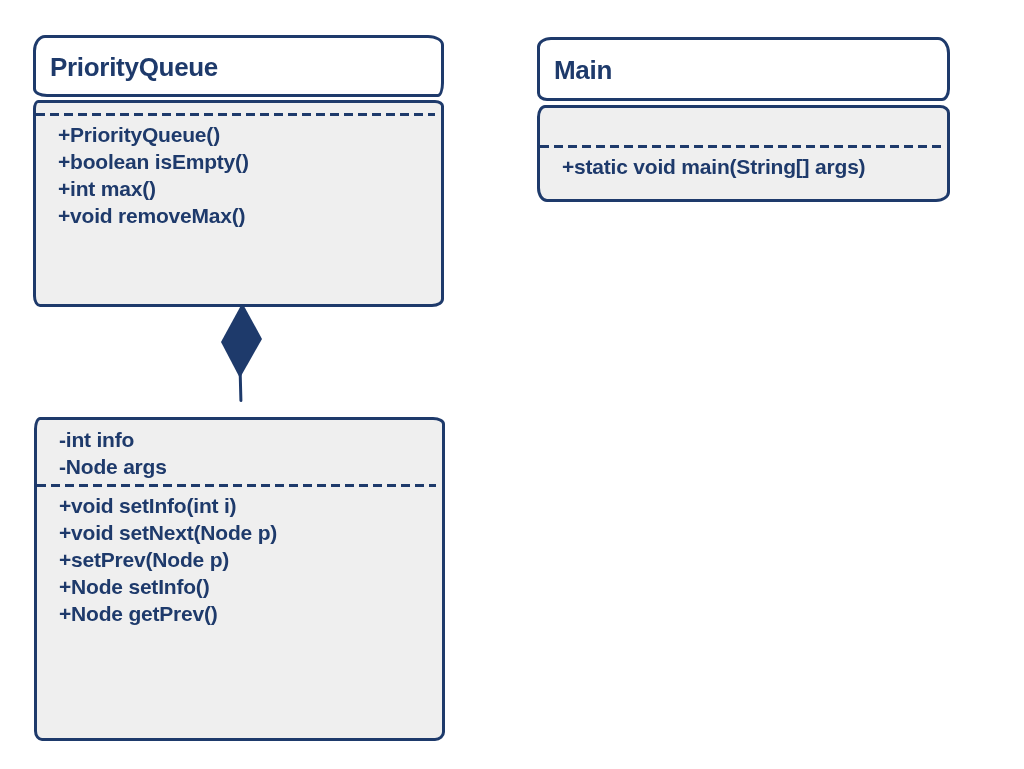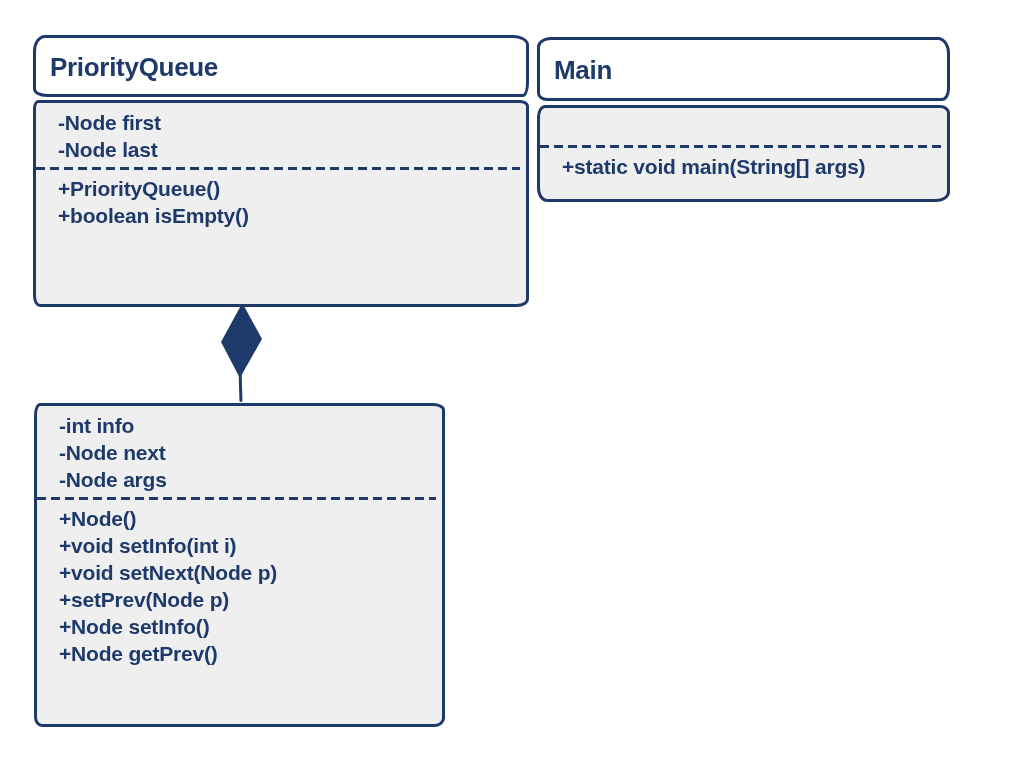--- a/index.html
+++ b/index.html
@@ -53,32 +53,32 @@
     letter-spacing: -0.2px;
     white-space: nowrap;
   }
   .dash {
     height: 3px;
     margin: 4px 0 5px 0;
     background-image: repeating-linear-gradient(90deg, var(--navy) 0 9px, transparent 9px 14px);
   }
 
   
-  .pq-box   { left: 33px;  top: 35px;  width: 496px; }
+  .pq-box   { left: 33px;  top: 35px;  width: 411px; }
   .pq-box .title  { height: 62px; }
   .pq-box .body   { height: 207px; margin-top: 3px; border-radius: 5px 9px 12px 7px / 9px 6px 8px 11px; }
 
   .main-box { left: 537px; top: 37px;  width: 413px; }
   .main-box .title { height: 64px; border-radius: 14px 12px 8px 10px / 10px 16px 12px 8px; text-align: center; }
   .main-box .body  { height: 97px; margin-top: 4px; padding-top: 5px; border-radius: 8px 10px 14px 10px / 12px 8px 10px 14px; }
   .main-box .attrs { height: 28px; }
 
   .node-box { left: 34px;  top: 400px; width: 411px; }
   .node-box .title { height: 64px; border-radius: 10px 15px 7px 12px / 15px 9px 13px 7px; }
-  .node-box .body  { height: 324px; margin-top: 3px; border-radius: 6px 12px 10px 8px / 12px 7px 9px 10px; }
+  .node-box .body  { height: 324px; margin-top: 17px; border-radius: 6px 12px 10px 8px / 12px 7px 9px 10px; }
 
   
   .conn-line {
     position: absolute;
     left: 239px;
     top: 368px;
     width: 3px;
     height: 34px;
     background: var(--navy);
     border-radius: 2px;
@@ -97,28 +97,26 @@
 </head>
 <body>
 
 <div class="canvas">
 
   <section class="uml-class pq-box">
     <header class="title">
       <span>PriorityQueue</span>
     </header>
     <div class="body">
-      <div class="attrs">
-        <div class="member">-Node first</div>
-        <div class="member">-Node last</div>
-      </div>
       <div class="dash"></div>
       <div class="methods">
         <div class="member">+PriorityQueue()</div>
         <div class="member">+boolean isEmpty()</div>
+        <div class="member">+int max()</div>
+        <div class="member">+void removeMax()</div>
       </div>
     </div>
   </section>
 
   <section class="uml-class main-box">
     <header class="title">
       <span>Main</span>
     </header>
     <div class="body">
       <div class="attrs"></div>
@@ -126,26 +124,24 @@
       <div class="methods">
         <div class="member">+static void main(String[] args)</div>
       </div>
     </div>
   </section>
 
   <section class="uml-class node-box">
     <div class="body">
       <div class="attrs">
         <div class="member">-int info</div>
-        <div class="member">-Node next</div>
         <div class="member">-Node args</div>
       </div>
       <div class="dash"></div>
       <div class="methods">
-        <div class="member">+Node()</div>
         <div class="member">+void setInfo(int i)</div>
         <div class="member">+void setNext(Node p)</div>
         <div class="member">+setPrev(Node p)</div>
         <div class="member">+Node setInfo()</div>
         <div class="member">+Node getPrev()</div>
       </div>
     </div>
   </section>
 
   <div class="conn-line"></div>

